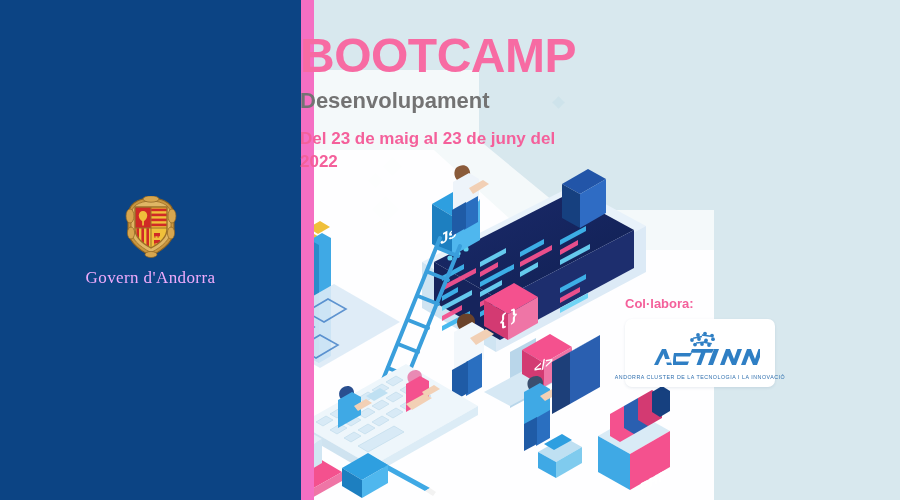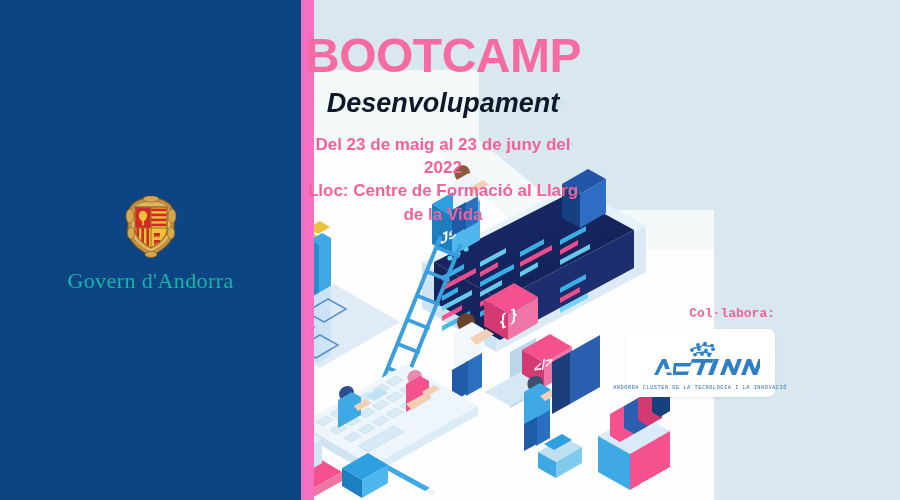--- a/index.html
+++ b/index.html
@@ -8,51 +8,50 @@
     font-family:"Liberation Sans", sans-serif;
     background:#d8e8ee;
   }
   .poster{position:relative;width:900px;height:500px;overflow:hidden;background:#d8e8ee;}
 
   
   .left-panel{position:absolute;left:0;top:0;width:301px;height:500px;background:#0c4484;}
   .gov-logo{position:absolute;left:0;top:196px;width:301px;text-align:center;}
   .crest{width:52px;height:62px;margin:0 auto;display:block;}
   .gov-name{
-    margin-top:10px;color:#14b8a6;font-family:"Liberation Serif", serif;
-    font-size:22px;letter-spacing:.4px;white-space:nowrap;
+    margin-top:10px;color:#f0abfc;font-family:"Liberation Serif", serif;
+    font-size:17px;letter-spacing:.4px;white-space:nowrap;
   }
 
   
   .pink-stripe{position:absolute;left:301px;top:0;width:13px;height:500px;background:#f56fc3;}
 
   
   .right-area{position:absolute;left:314px;top:0;width:586px;height:500px;background:#d8e8ee;}
 
   
   .deco{position:absolute;background:#c3dde6;transform:rotate(45deg);opacity:.75;}
 
   
-  .headline{position:absolute;left:300px;top:32px;width:286px;text-align:center;}
+  .headline{position:absolute;left:300px;top:32px;width:286px;text-align:left;}
   .t-bootcamp{
     font-size:48px;font-weight:bold;color:#f76ba3;letter-spacing:-0.5px;
     line-height:1.0;margin:0;
   }
   .t-sub{
-    font-size:27px;font-weight:bold;color:#0f172a;line-height:1.17;
+    font-size:22px;font-weight:bold;color:#737373;line-height:1.17;
     margin:8px 0 0 0;
-    font-style:italic;
   }
   .t-sub div{margin:0;}
   .info{margin-top:13px;}
   .t-info{font-size:17px;font-weight:bold;color:#f4609b;line-height:1.38;margin:0;}
   .t-insc{font-size:17px;font-weight:bold;color:#134c90;margin:4px 0 0 0;letter-spacing:.1px;}
 
   
-  .collab{position:absolute;left:625px;top:306px;width:150px;text-align:right;font-family:Liberation Mono, monospace;}
+  .collab{position:absolute;left:625px;top:296px;width:150px;text-align:left;}
   .collab-label{font-size:13px;font-weight:bold;color:#f4609b;margin:0 0 8px 0;}
   .collab-card{
     width:150px;height:68px;background:#ffffff;border-radius:7px;
     box-shadow:0 1px 3px rgba(20,60,100,.10);
     display:flex;flex-direction:column;align-items:center;justify-content:center;
   }
   .actinn-mark{display:block;}
   .actinn-tag{
     font-size:3.4px;color:#2f6fae;letter-spacing:.35px;margin-top:1px;
     white-space:nowrap;transform:scale(1.55);transform-origin:center top;
@@ -361,21 +360,20 @@
     </svg>
   </div>
 
   <div class="headline">
     <div class="t-bootcamp">BOOTCAMP</div>
     <div class="t-sub">
       <div>Desenvolupament</div>
     </div>
     <div class="info">
       <div class="t-info">Del 23 de maig al 23 de juny del 2022</div>
-      <div class="t-info">Lloc: Centre de Formació al Llarg de la Vida</div>
     </div>
   </div>
 
   <div class="collab">
     <div class="collab-label">Col·labora:</div>
     <div class="collab-card">
       <svg class="actinn-mark" width="120" height="44" viewBox="0 0 120 44">
 
         <g fill="#2f7fc4">
           <circle cx="58" cy="6" r="1.9"></circle>

